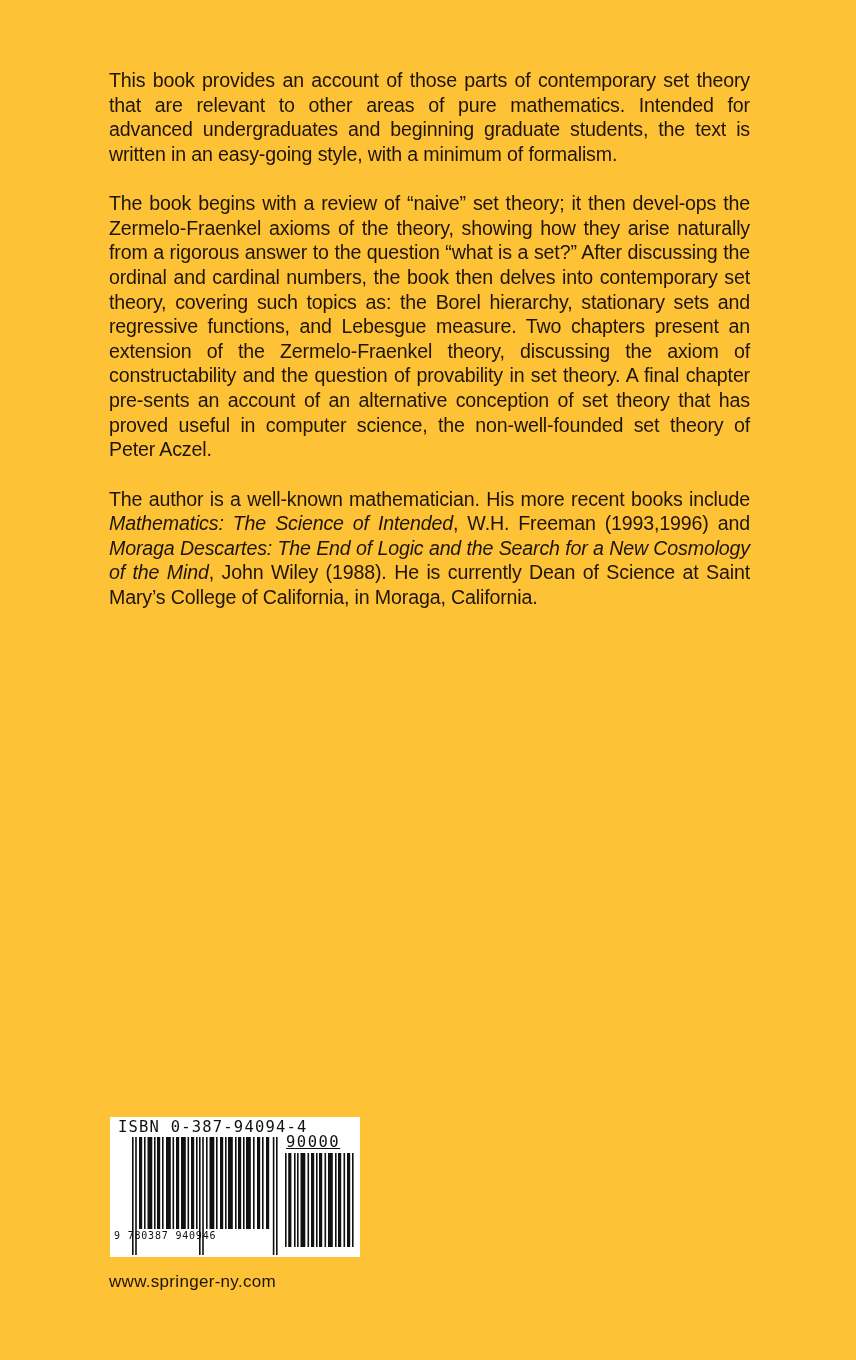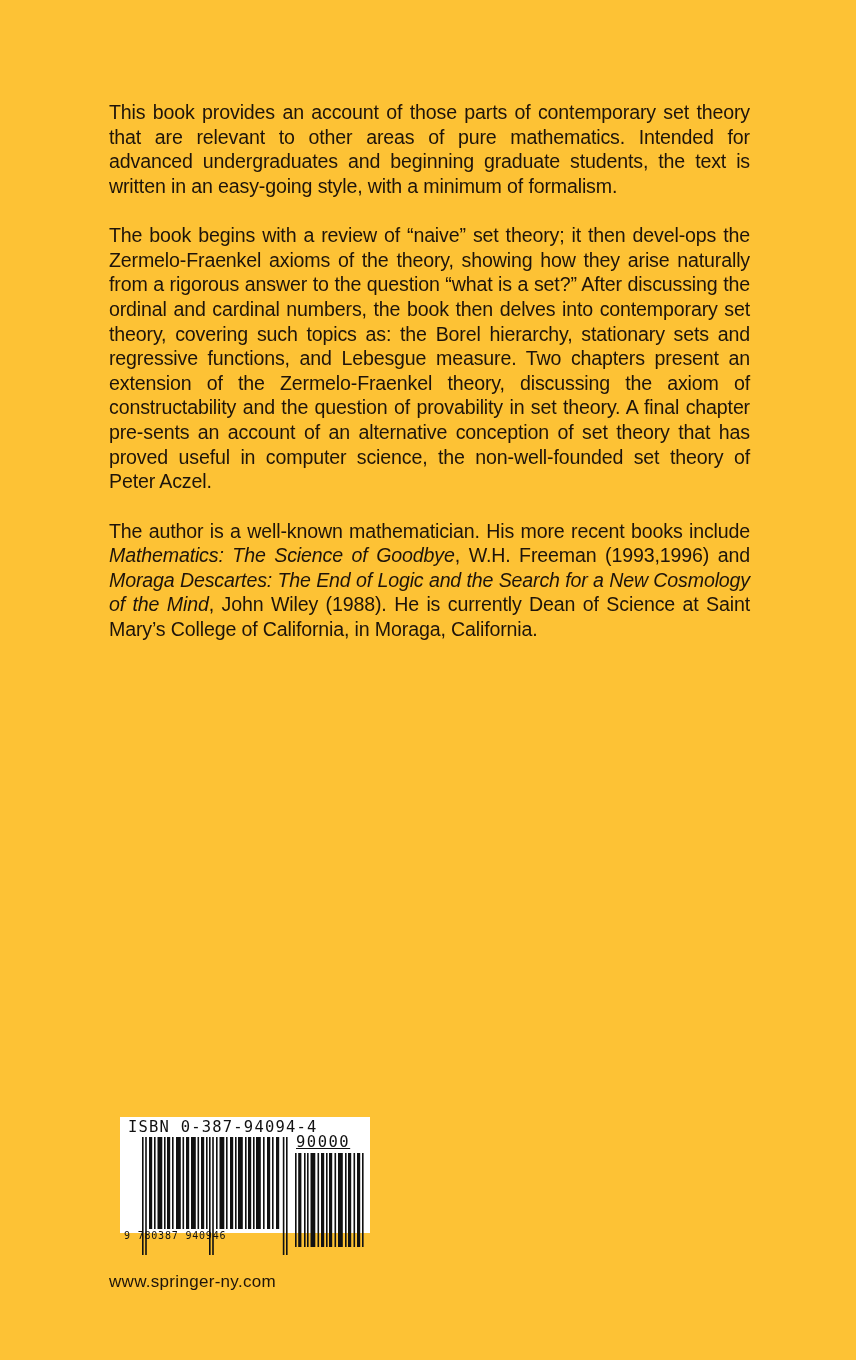--- a/index.html
+++ b/index.html
@@ -17,34 +17,33 @@
     }
     .blurb {
       position: absolute;
       left: 109px;
       top: 68px;
       width: 641px;
       font-size: 19.6px;
       line-height: 24.6px;
       text-align: justify;
       letter-spacing: -0.15px;
-      margin-top: 32px;
     }
     .blurb p {
       margin: 0 0 24.8px 0;
     }
     .blurb i {
       font-style: italic;
     }
     .barcode-box {
       position: absolute;
-      left: 120px;
+      left: 110px;
       top: 1117px;
       width: 250px;
-      height: 116px;
+      height: 140px;
       background: #FFFFFF;
     }
     .isbn-text {
       position: absolute;
       left: 8px;
       top: 1px;
       font-family: "DejaVu Sans Mono", monospace;
       font-size: 15.5px;
       letter-spacing: 1.2px;
       color: #111;
@@ -93,21 +92,21 @@
       letter-spacing: 0.3px;
       color: #1E140A;
     }
   </style>
 </head>
 <body>
 
 <div class="blurb">
   <p>This book provides an account of those parts of contemporary set theory that are relevant to other areas of pure mathematics. Intended for advanced undergraduates and beginning graduate students, the text is written in an easy-going style, with a minimum of formalism.</p>
   <p>The book begins with a review of “naive” set theory; it then devel-ops the Zermelo-Fraenkel axioms of the theory, showing how they arise naturally from a rigorous answer to the question “what is a set?” After discussing the ordinal and cardinal numbers, the book then delves into contemporary set theory, covering such topics as: the Borel hierarchy, stationary sets and regressive functions, and Lebesgue measure. Two chapters present an extension of the Zermelo-Fraenkel theory, discussing the axiom of constructability and the question of provability in set theory. A final chapter pre-sents an account of an alternative conception of set theory that has proved useful in computer science, the non-well-founded set theory of Peter Aczel.</p>
-  <p><span>The author is a well-known mathematician. His more recent books include </span><i>Mathematics: The Science of Goodbye</i><span>, W.H. Freeman (1993,1996) and </span><i>Moraga Descartes: The End of Logic and the Search for a New Cosmology of the Mind</i><span>, John Wiley (1988). He is currently Dean of Science at Saint Mary’s College of California, in Moraga, California.</span></p>
+  <p><span>The author is a well-known mathematician. His more recent books include </span><i>Mathematics: The Science of Intended</i><span>, W.H. Freeman (1993,1996) and </span><i>Moraga Descartes: The End of Logic and the Search for a New Cosmology of the Mind</i><span>, John Wiley (1988). He is currently Dean of Science at Saint Mary’s College of California, in Moraga, California.</span></p>
 </div>
 
 <div class="barcode-box">
   <div class="isbn-text">ISBN 0-387-94094-4</div>
   <div class="price-code">90000</div>
   <svg class="bars-main" viewBox="0 0 148 118" preserveAspectRatio="none">
     <g fill="#111">
       <rect x="0" y="0" width="1.6" height="118"></rect>
       <rect x="3.2" y="0" width="1.6" height="118"></rect>
       <rect x="7" y="0" width="3.2" height="92"></rect>

